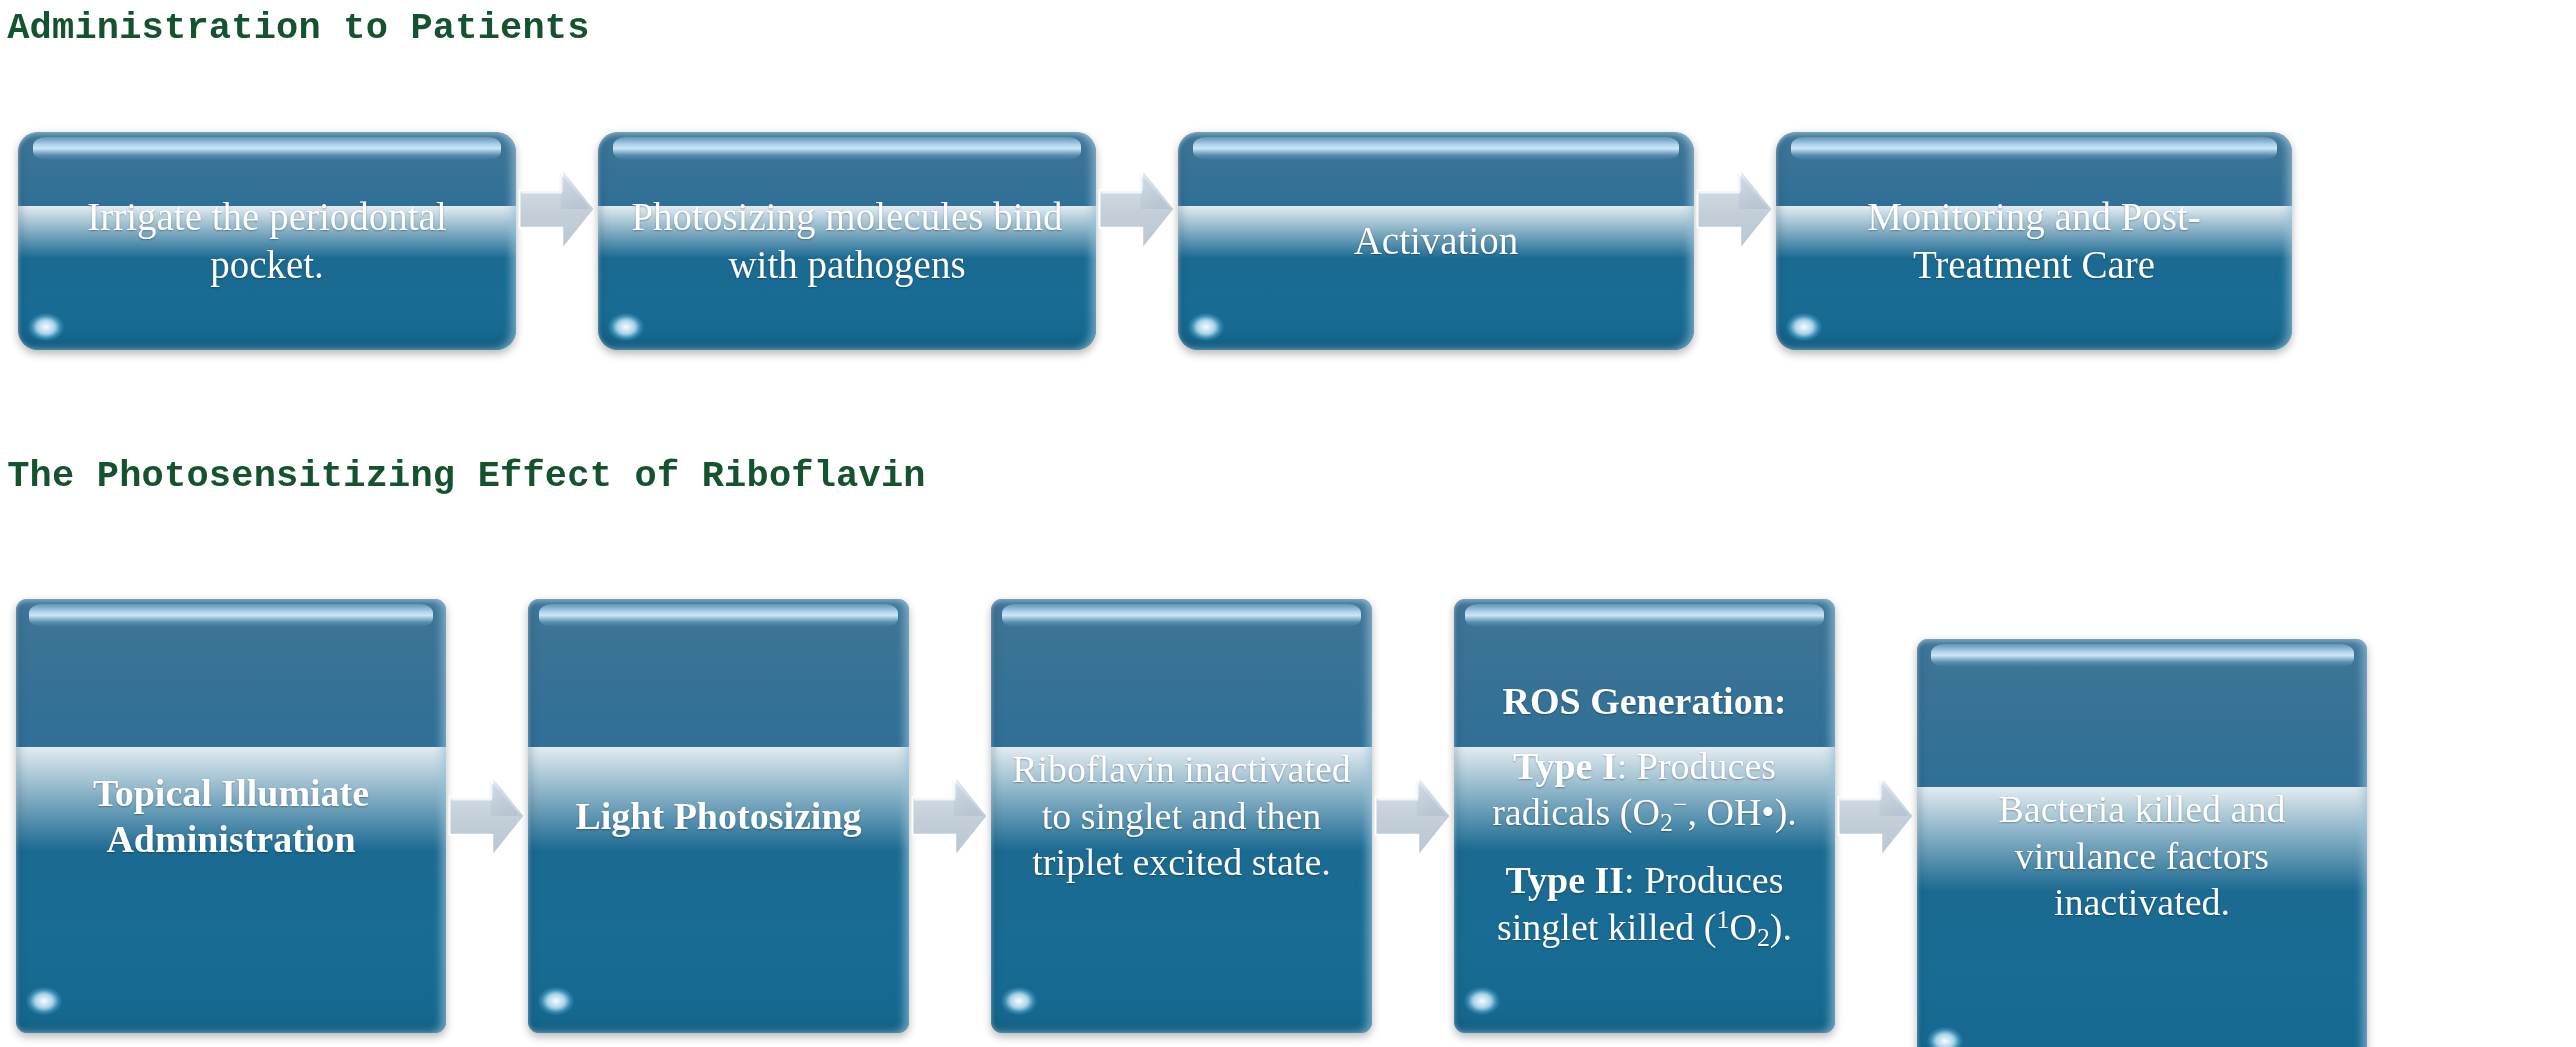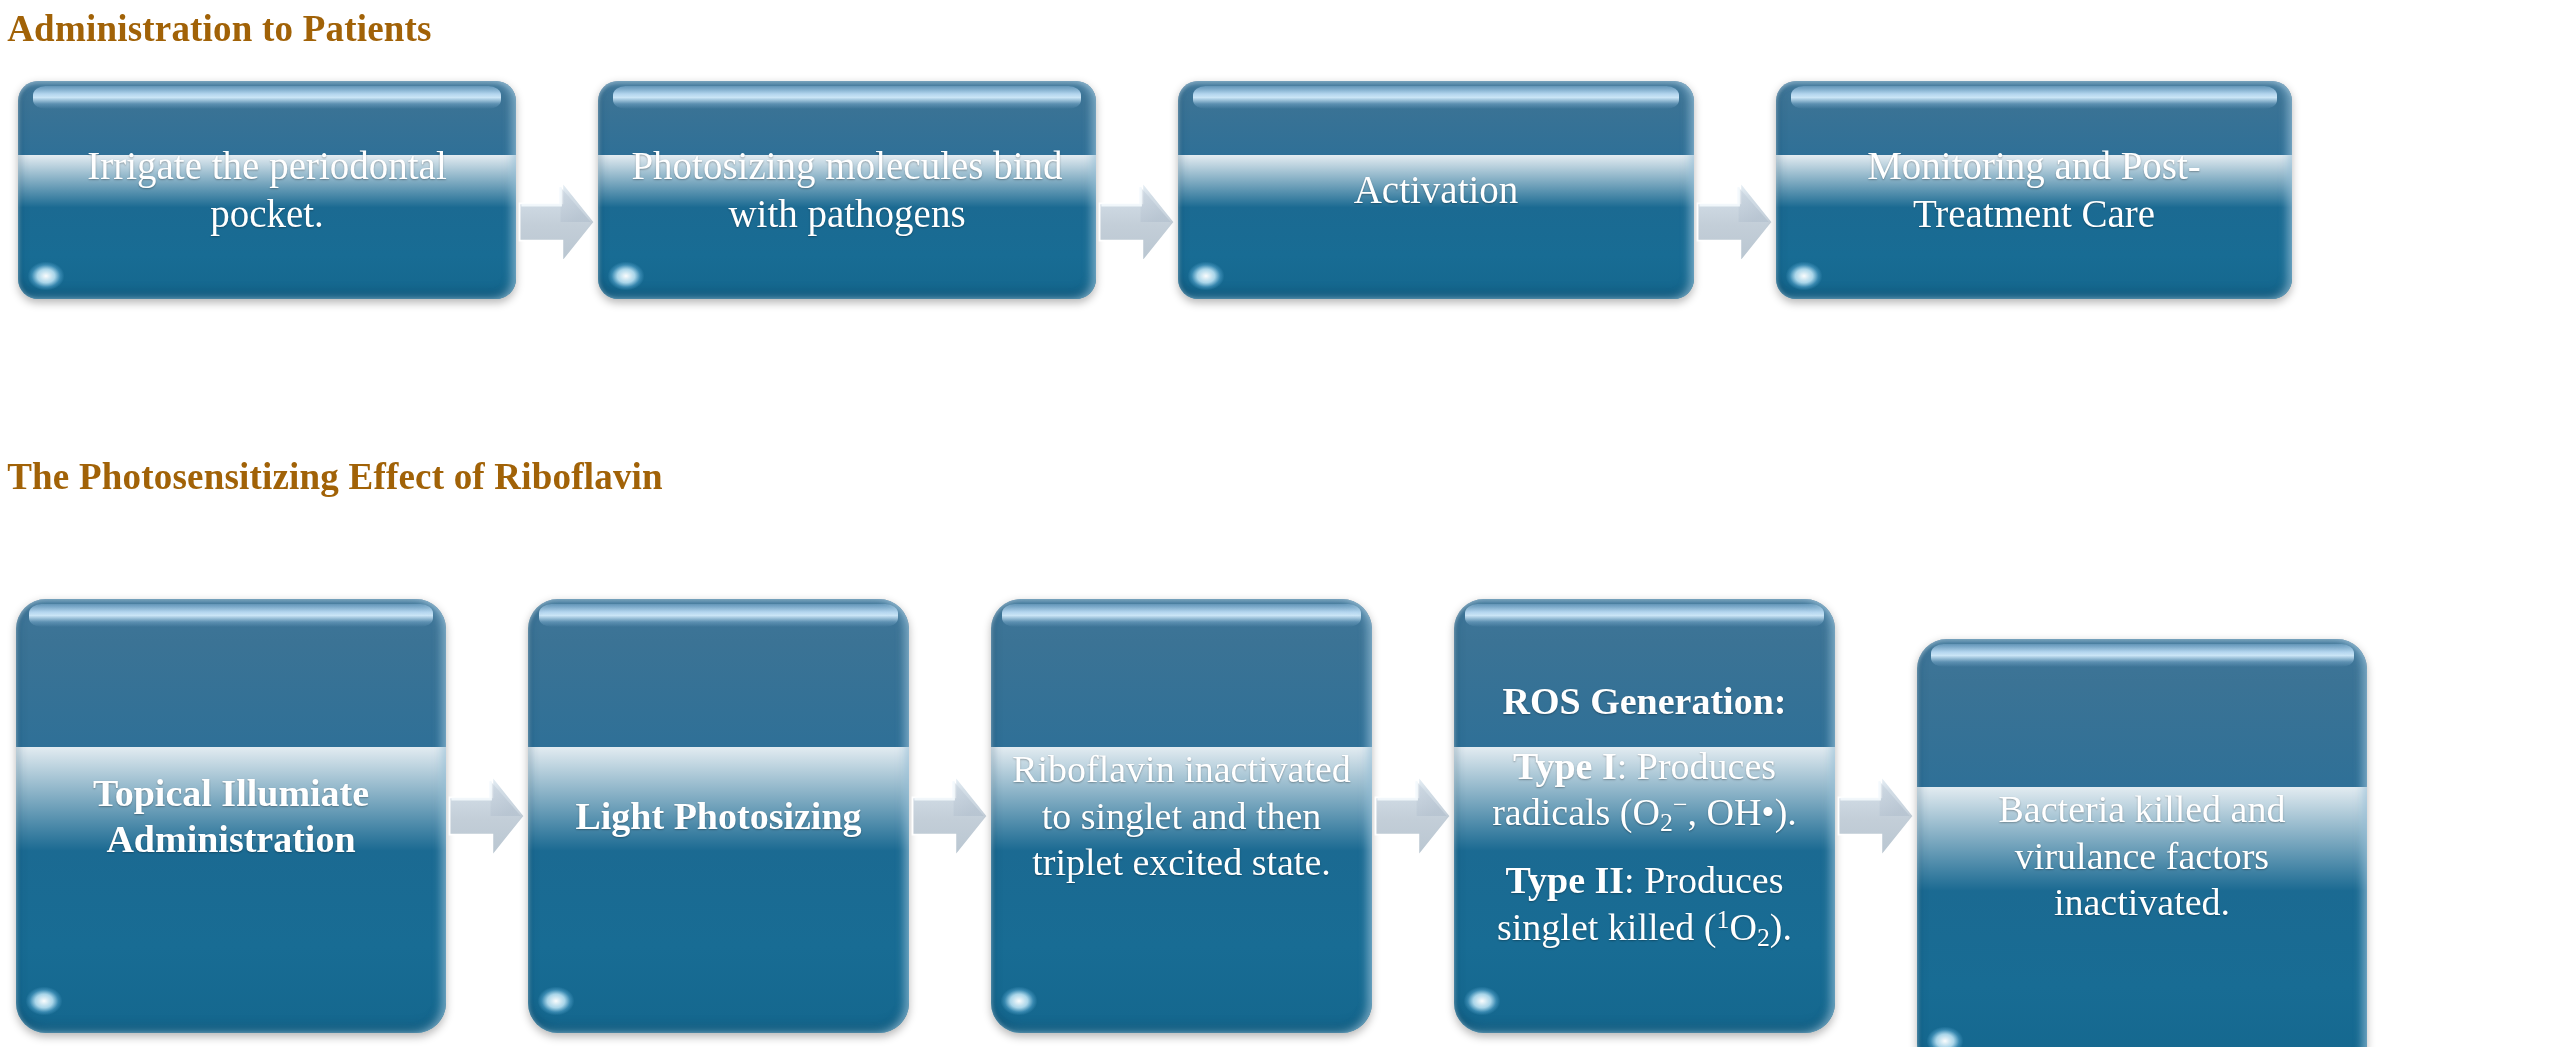--- a/index.html
+++ b/index.html
@@ -19,42 +19,41 @@
   .page {
     position: relative;
     width: 2576px;
     height: 1047px;
     background: #ffffff;
   }
 
   
   .section-title {
     position: absolute;
-    font-family: Liberation Serif, serif;
+    font-family: Liberation Mono, monospace;
     font-weight: bold;
-    color: #a16207;
+    color: #14532d;
     font-size: 37px;
     letter-spacing: 0.2px;
     white-space: nowrap;
   }
   #title-admin   { left: 7.2px;  top: 7.2px; }
   #title-riboflavin { left: 7.2px; top: 455px; text-align: center; }
 
   
   .row {
     position: absolute;
     display: flex;
     align-items: stretch;
   }
   #row-admin {
     left: 18px;
-    top: 145px;
+    top: 132px;
     width: 2540px;
     height: 154px;
-    align-items: flex-end;
   }
   #row-riboflavin {
     left: 16px;
     top: 599px;
     width: 2542px;
     height: 434px;
   }
 
   
   .node {
@@ -70,21 +69,21 @@
                 #186c94 80%,
                 #15688f 97%,
                 #1b7096 100%);
     box-shadow: 0 3.6px 8px rgba(0,0,0,0.28);
     display: flex;
     align-items: center;
     justify-content: center;
     overflow: hidden;
     isolation: isolate;
   }
-  .node.tall { border-radius: 30px; }
+  .node.tall { border-radius: 11px; }
 
   
   .node::before {
     content: "";
     position: absolute;
     left: 3%;
     right: 3%;
     top: 5.4px;
     height: 23px;
     border-radius: 12.6px / 9px;

